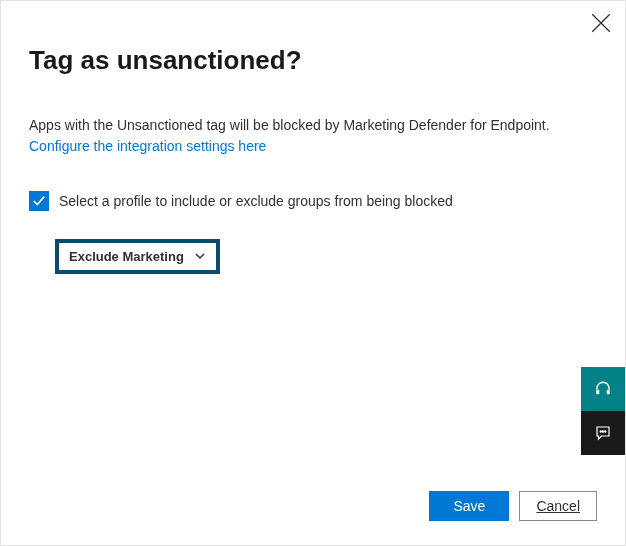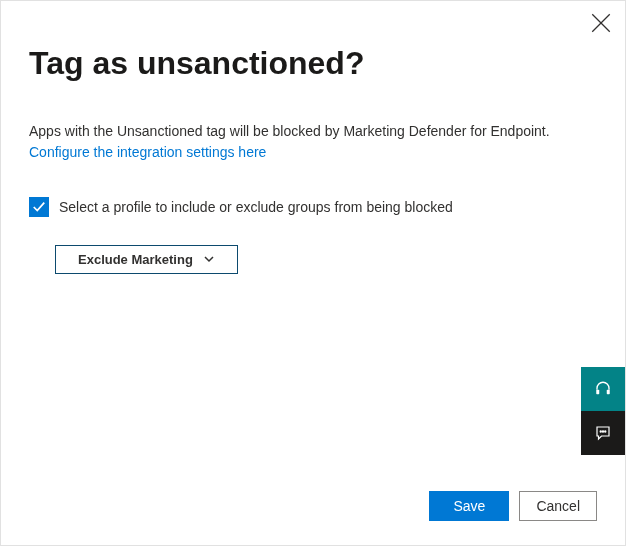--- a/index.html
+++ b/index.html
@@ -28,21 +28,21 @@
       right: 14px;
       width: 20px;
       height: 20px;
       cursor: pointer;
       display: flex;
       align-items: center;
       justify-content: center;
       color: #323130;
     }
     .title {
-      font-size: 32px;
+      font-size: 26px;
       font-weight: 600;
       color: #1b1a19;
       margin-top: 20px;
       margin-bottom: 40px;
     }
     .description {
       font-size: 14px;
       color: #323130;
       line-height: 1.4;
     }
@@ -77,22 +77,22 @@
     .checkbox-label {
       font-size: 14px;
       color: #323130;
     }
     .dropdown {
       margin-top: 28px;
       margin-left: 26px;
       display: inline-flex;
       align-items: center;
       gap: 10px;
-      border: 1px solid #0c4a6e;
-      padding: 6px 22px;
+      border: 4px solid #0c4a6e;
+      padding: 6px 10px;
       cursor: pointer;
       font-size: 13px;
       font-weight: 600;
       color: #323130;
       background: #fff;
     }
     .dropdown svg {
       width: 12px;
       height: 12px;
     }
@@ -113,20 +113,21 @@
       font-family: inherit;
     }
     .btn-secondary {
       background: #fff;
       color: #323130;
       border: 1px solid #8a8886;
       padding: 6px 16px;
       font-size: 14px;
       cursor: pointer;
       font-family: inherit;
+      text-decoration: underline;
     }
     .side-panel {
       position: absolute;
       right: 0;
       bottom: 90px;
       display: flex;
       flex-direction: column;
     }
     .side-btn {
       width: 44px;

